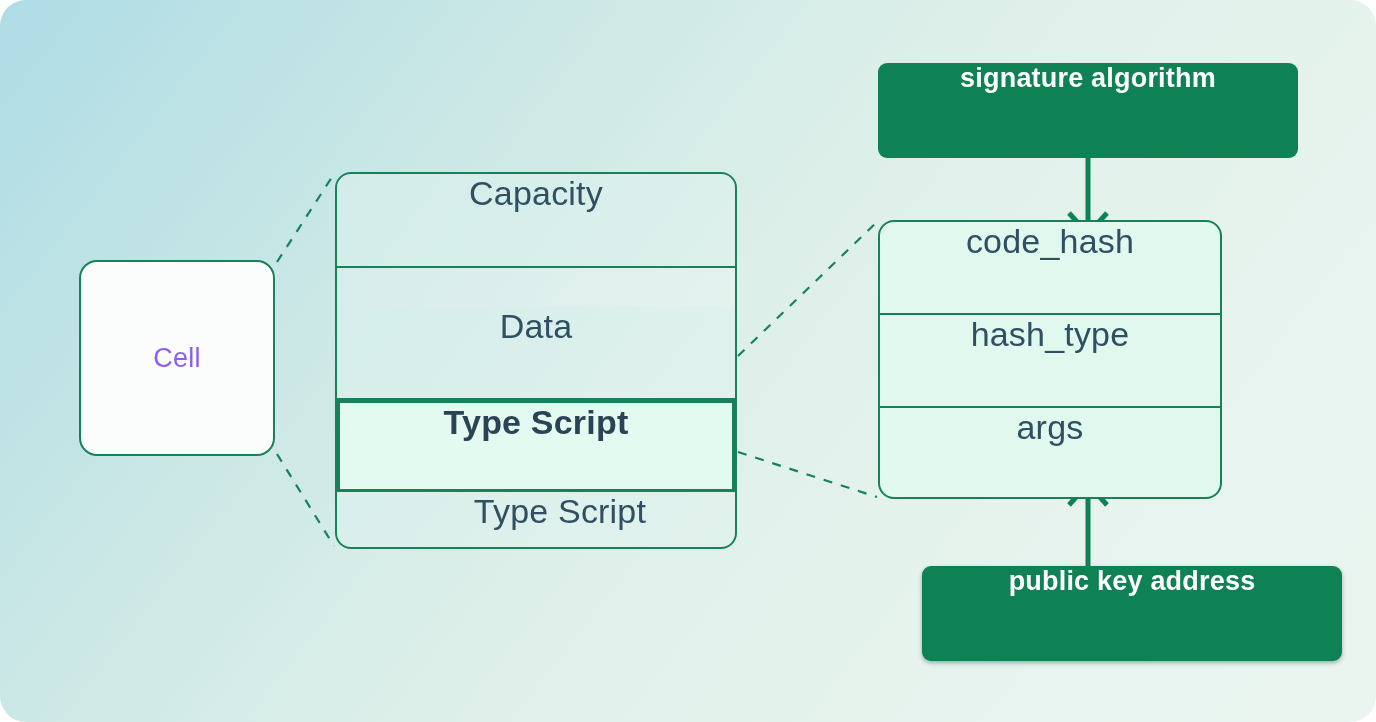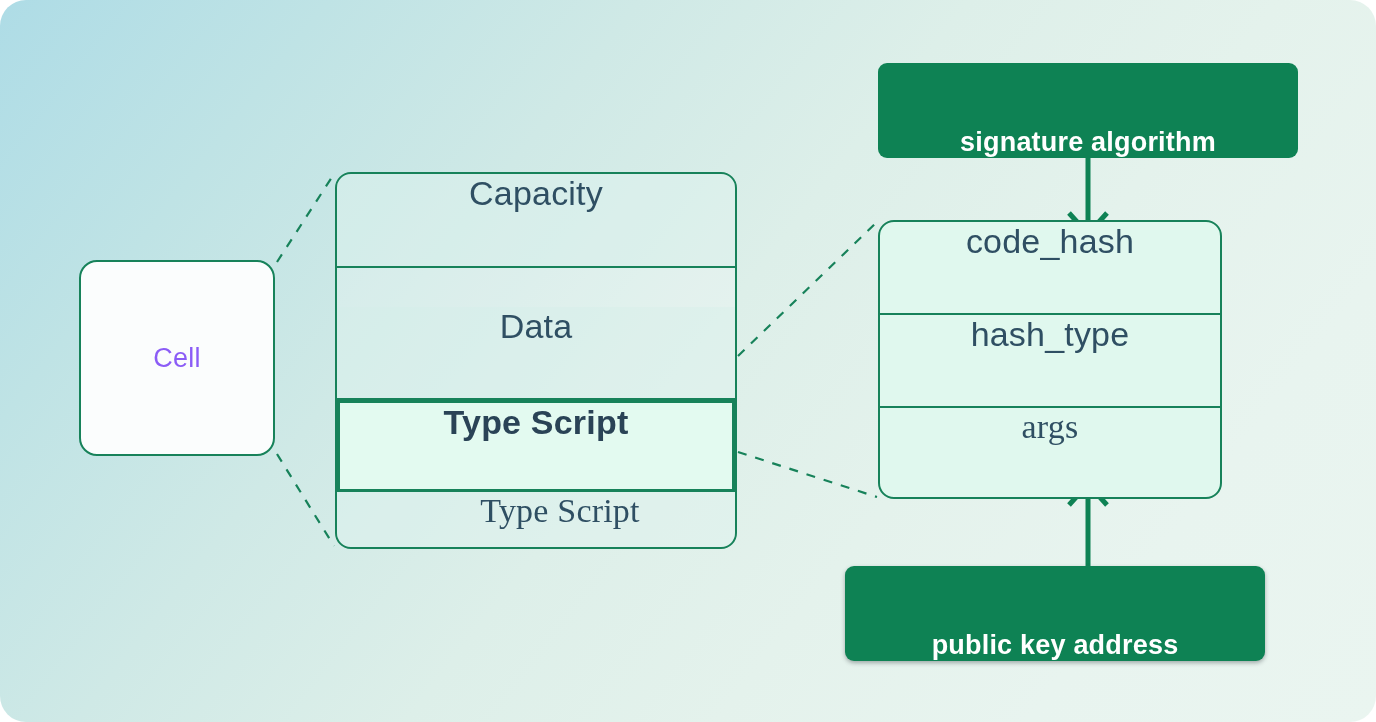--- a/index.html
+++ b/index.html
@@ -72,21 +72,21 @@
     box-sizing: border-box;
     display: flex;
     align-items: flex-start;
     justify-content: center;
     border-bottom: 2px solid #17825a;
     color: #2f4f63;
     font-size: 34px;
     letter-spacing: .2px;
     position: relative;
   }
-  .stack .row:last-child { border-bottom: none; font-family: Liberation Serif, serif; }
+  .stack .row:last-child { border-bottom: none; }
 
   
   #cell-fields {
     left: 335px;
     top: 172px;
     width: 402px;
     height: 377px;
   }
   #cell-fields .row { height: 94px; }
   #cell-fields .row.r-capacity { height: 94px; background: rgba(210,238,232,0.30); }
@@ -114,35 +114,35 @@
   }
   #script-fields .row { height: 93px; }
 
   
   .pill {
     position: absolute;
     box-sizing: border-box;
     background: #0e8254;
     border-radius: 9px;
     display: flex;
-    align-items: flex-end;
+    align-items: flex-start;
     justify-content: center;
     color: #ffffff;
     font-size: 27px;
     font-weight: bold;
     letter-spacing: .2px;
   }
   #sig-algo {
     left: 878px;
     top: 63px;
     width: 420px;
     height: 95px;
   }
   #pub-key {
-    left: 845px;
+    left: 922px;
     top: 566px;
     width: 420px;
     height: 95px;
     box-shadow: 0 2px 4px rgba(70,80,85,0.45);
   }
 </style>
 </head>
 <body>
 
 <div id="canvas">

